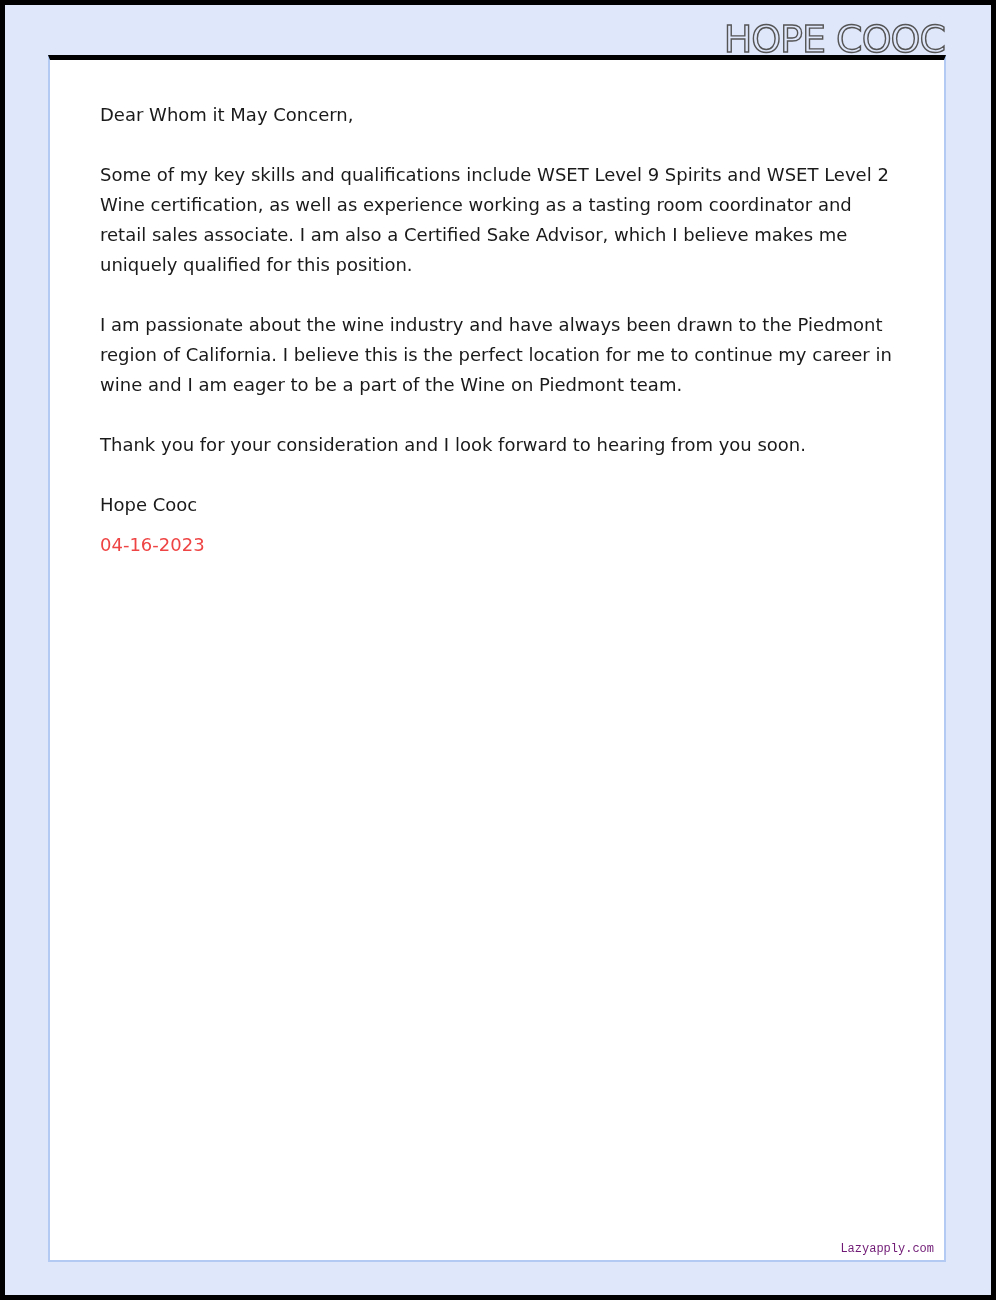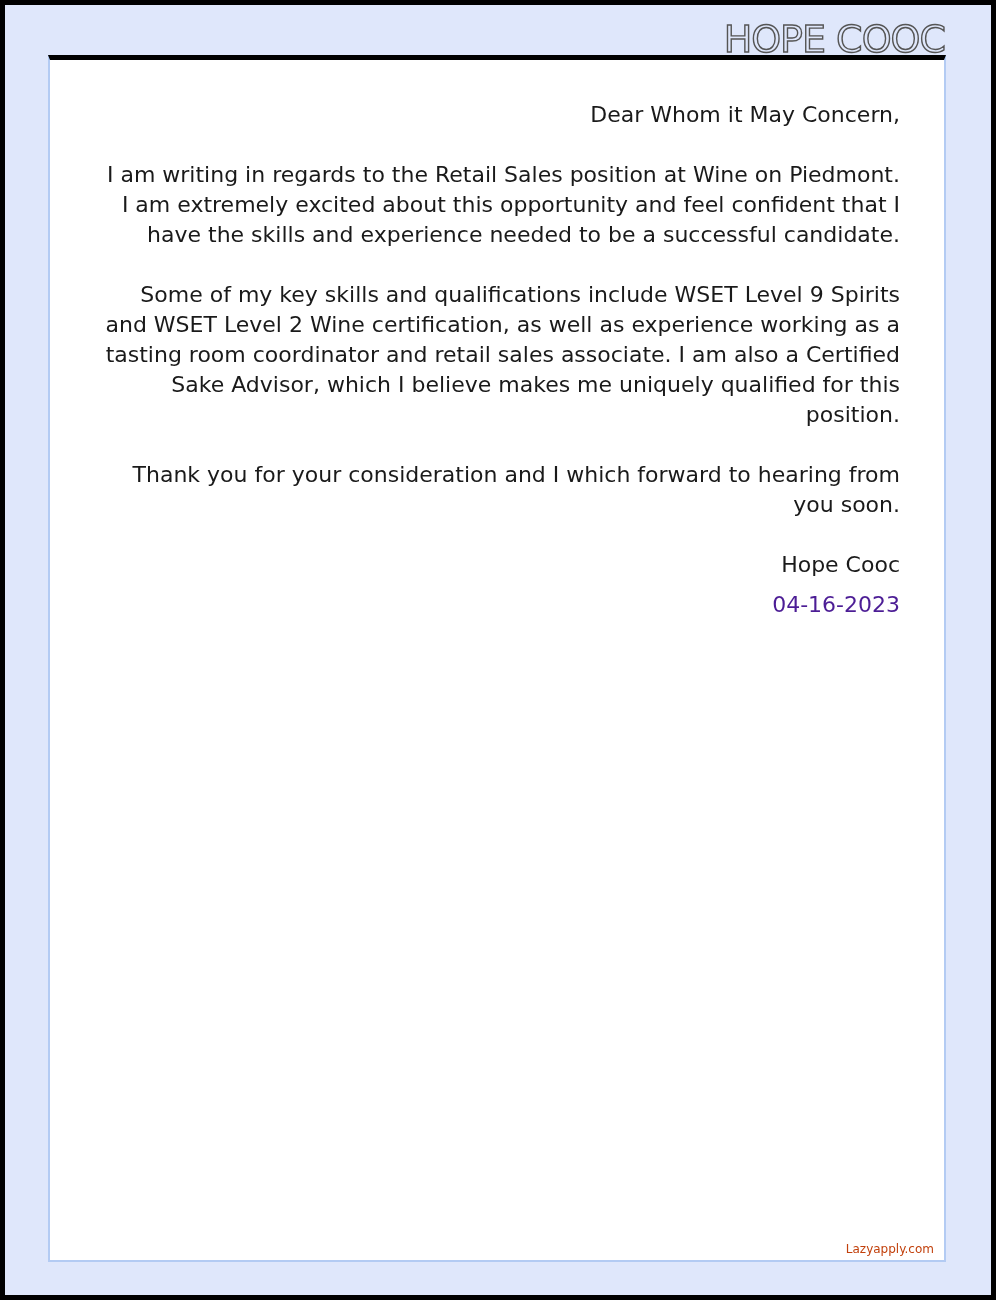--- a/index.html
+++ b/index.html
@@ -31,43 +31,43 @@
     background: #fff;
     border-top: 5px solid #000;
     border-left: 2px solid #b3cbf3;
     border-right: 2px solid #b3cbf3;
     border-bottom: 2px solid #b3cbf3;
   }
   .letter {
     position: absolute;
     left: 50px; top: 40px;
     width: 800px;
-    font-size: 22px;
+    font-size: 18px;
     line-height: 30px;
     color: #1a1a1a;
-    text-align: right;
   }
   .letter p { margin: 0 0 30px 0; }
   .letter p.tight { margin-bottom: 10px; }
-  .date { color: #4c1d95; margin: 0; }
+  .date { color: #ef4444; margin: 0; }
   .footer {
     position: absolute;
     right: 10px; bottom: 4px;
     font-size: 12px;
-    color: #c2410c;
+    color: #701a75;
+    font-family: Liberation Mono, monospace;
   }
 </style>
 </head>
 <body>
 
 <div class="header-name">HOPE COOC</div>
 
 <div class="page">
   <div class="letter">
     <p>Dear Whom it May Concern,</p>
-    <p>I am writing in regards to the Retail Sales position at Wine on Piedmont. I am extremely excited about this opportunity and feel confident that I have the skills and experience needed to be a successful candidate.</p>
     <p>Some of my key skills and qualifications include WSET Level 9 Spirits and WSET Level 2 Wine certification, as well as experience working as a tasting room coordinator and retail sales associate. I am also a Certified Sake Advisor, which I believe makes me uniquely qualified for this position.</p>
-    <p>Thank you for your consideration and I which forward to hearing from you soon.</p>
+    <p>I am passionate about the wine industry and have always been drawn to the Piedmont region of California. I believe this is the perfect location for me to continue my career in wine and I am eager to be a part of the Wine on Piedmont team.</p>
+    <p>Thank you for your consideration and I look forward to hearing from you soon.</p>
     <p class="tight">Hope Cooc</p>
     <p class="date">04-16-2023</p>
   </div>
   <div class="footer">Lazyapply.com</div>
 </div>
 
 </body></html>

